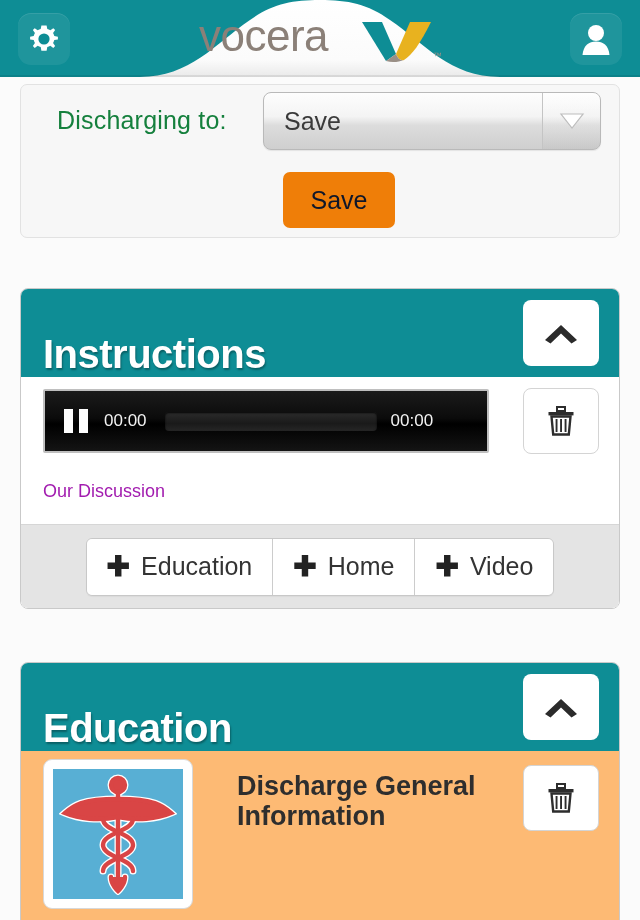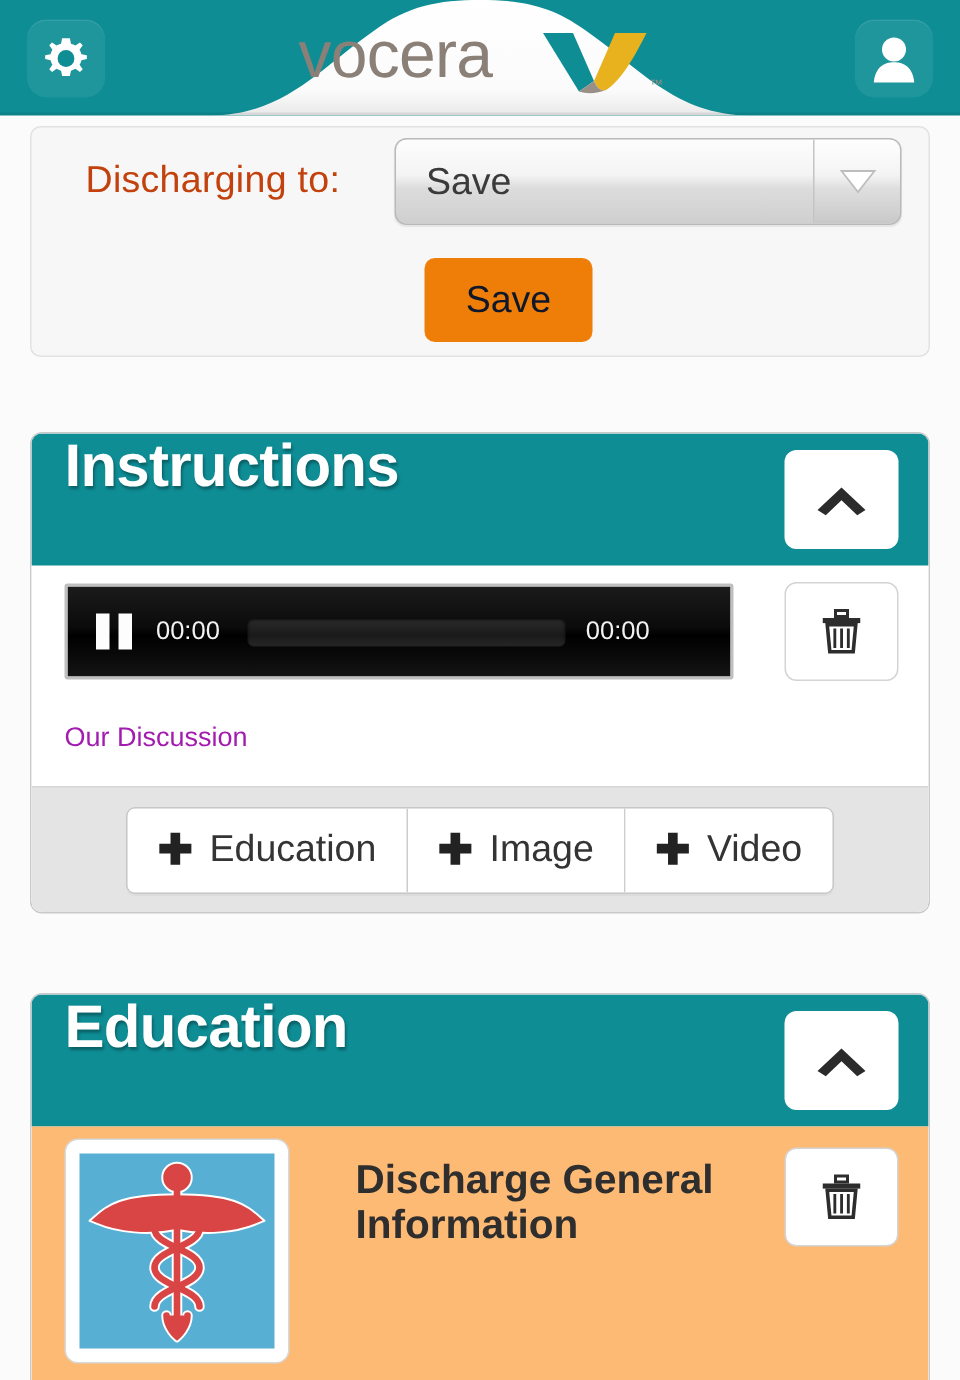--- a/index.html
+++ b/index.html
@@ -34,21 +34,21 @@
   
   .panel-discharge {
     position: absolute; left: 20px; top: 84px;
     width: 600px; height: 154px;
     background: #f7f7f7;
     border: 1px solid #e2e2e2;
     border-radius: 7px;
   }
   .discharge-label {
     position: absolute; left: 36px; top: 21px;
-    font-size: 25px; color: #c2410c; letter-spacing: 0.2px;
+    font-size: 25px; color: #15803d; letter-spacing: 0.2px;
   }
   .select-wrap {
     position: absolute; left: 242px; top: 7px;
     width: 338px; height: 58px;
     border: 1px solid #b9b9b9;
     border-radius: 8px;
     background: linear-gradient(to bottom, #fdfdfd 0%, #f4f4f4 42%, #dcdcdc 58%, #cfcfcf 100%);
     box-shadow: 0 1px 1px rgba(0,0,0,0.08);
     display: flex; align-items: center;
     cursor: pointer; overflow: hidden;
@@ -78,21 +78,21 @@
     position: absolute; left: 20px; width: 600px;
     border: 1px solid #c9c9c9;
     border-radius: 8px;
     background: #ffffff;
     overflow: hidden;
   }
   .card-header {
     position: relative;
     height: 88px; width: 100%;
     background: #0e8d95;
-    display: flex; align-items: flex-start;
+    display: flex; align-items: flex-end;
   }
   .card-title {
     margin-left: 22px;
     font-size: 40px; font-weight: bold; color: #ffffff;
     text-shadow: 1px 2px 2px rgba(0,0,0,0.32);
     letter-spacing: -0.5px;
   }
   .collapse-btn {
     position: absolute; right: 20px; top: 11px;
     width: 76px; height: 66px;
@@ -280,21 +280,21 @@
       <div class="clip-title">Our Discussion</div>
 
       <div class="card-footer">
         <div class="seg-group">
           <button class="seg-btn">
             <span class="plus-glyph">✚</span>
             <span>Education</span>
           </button>
           <button class="seg-btn">
             <span class="plus-glyph">✚</span>
-            <span>Image</span>
+            <span>Home</span>
           </button>
           <button class="seg-btn">
             <span class="plus-glyph">✚</span>
             <span>Video</span>
           </button>
         </div>
       </div>
     </div>
   </div>
 

